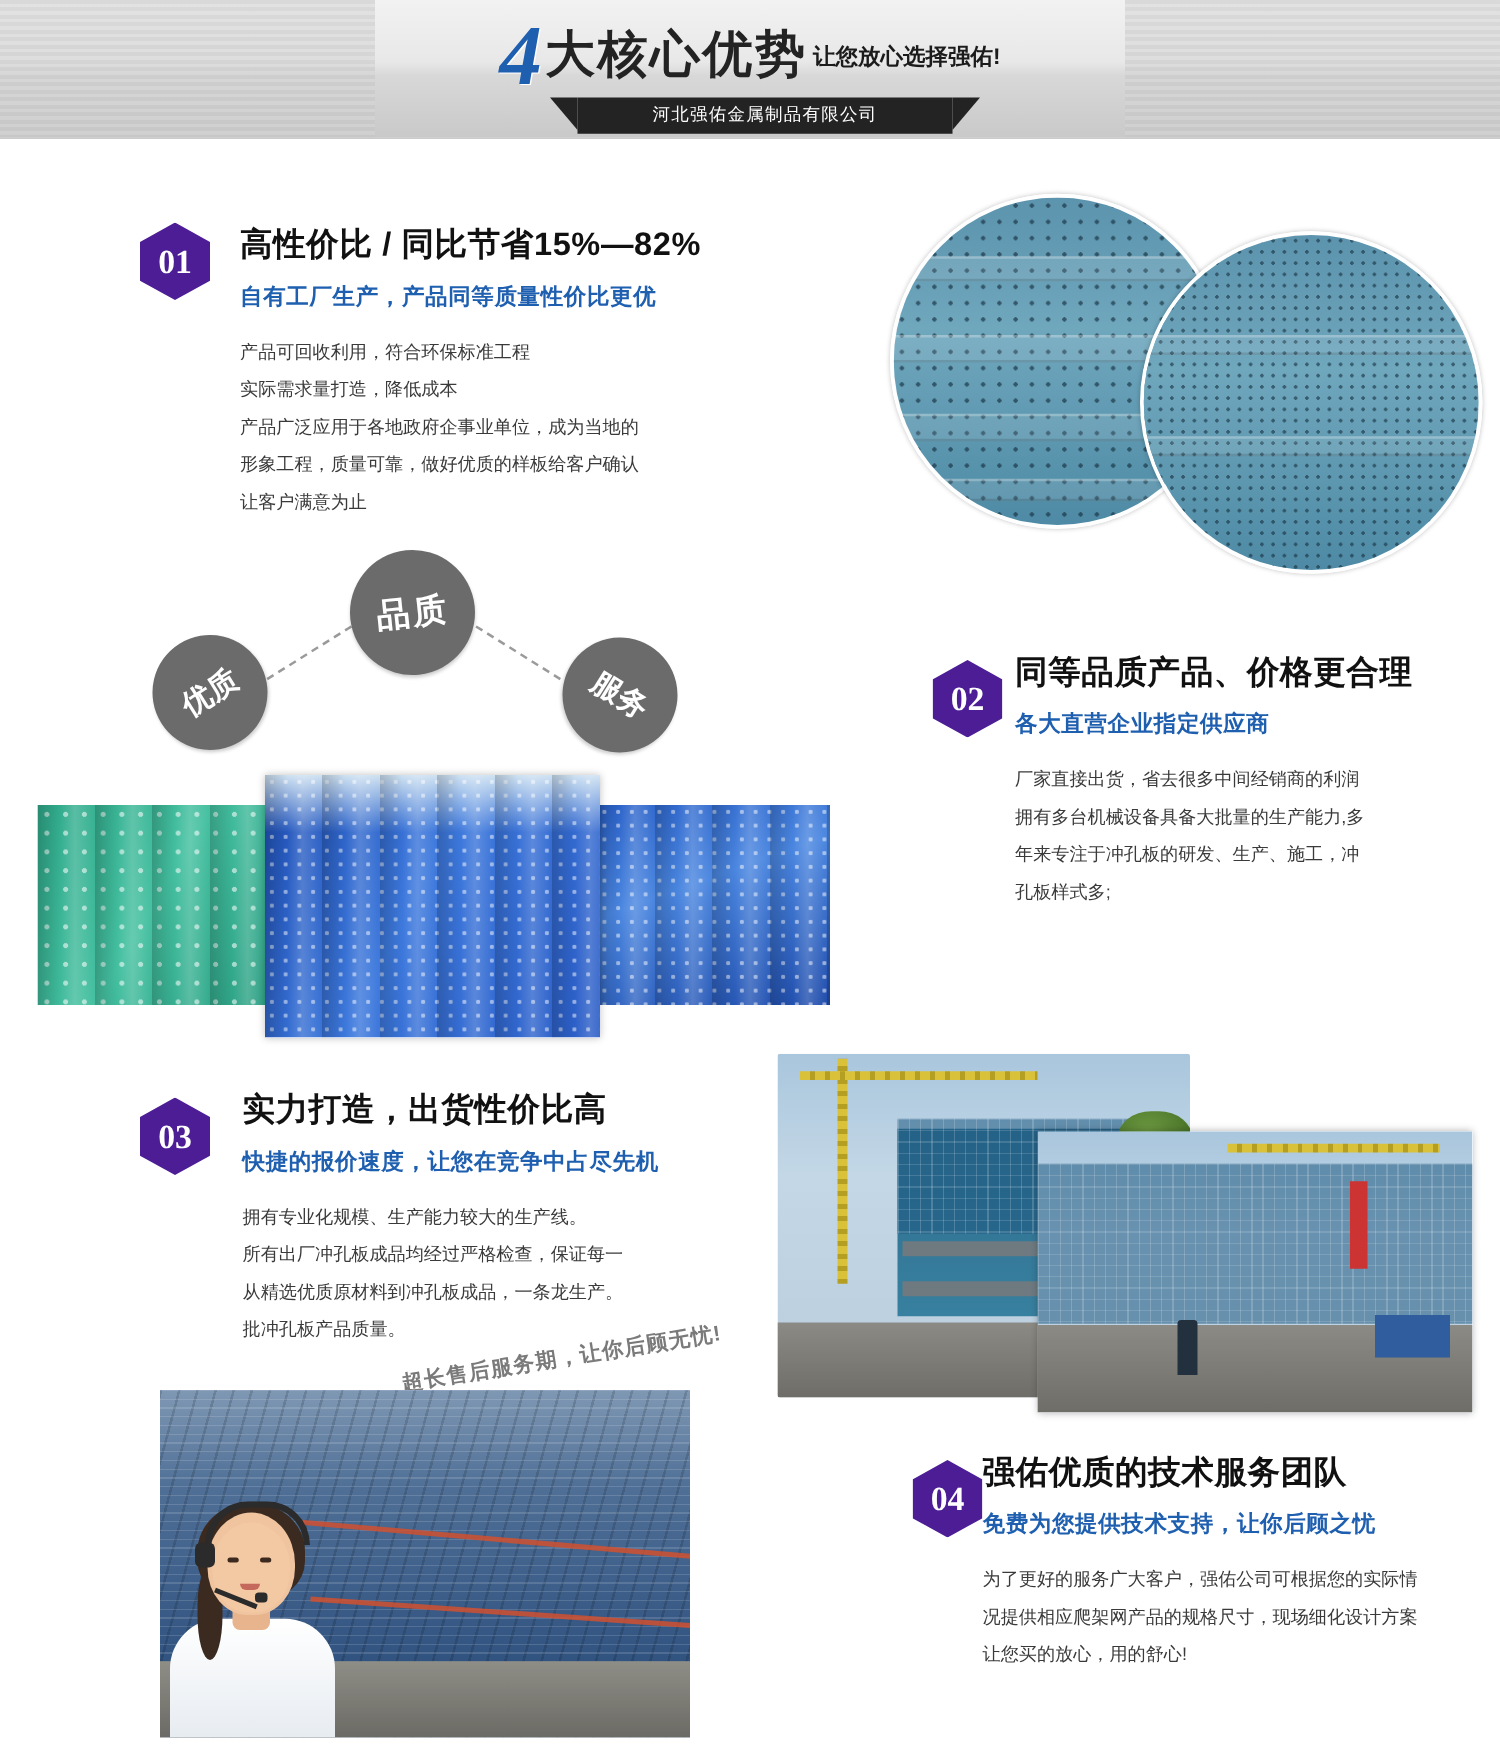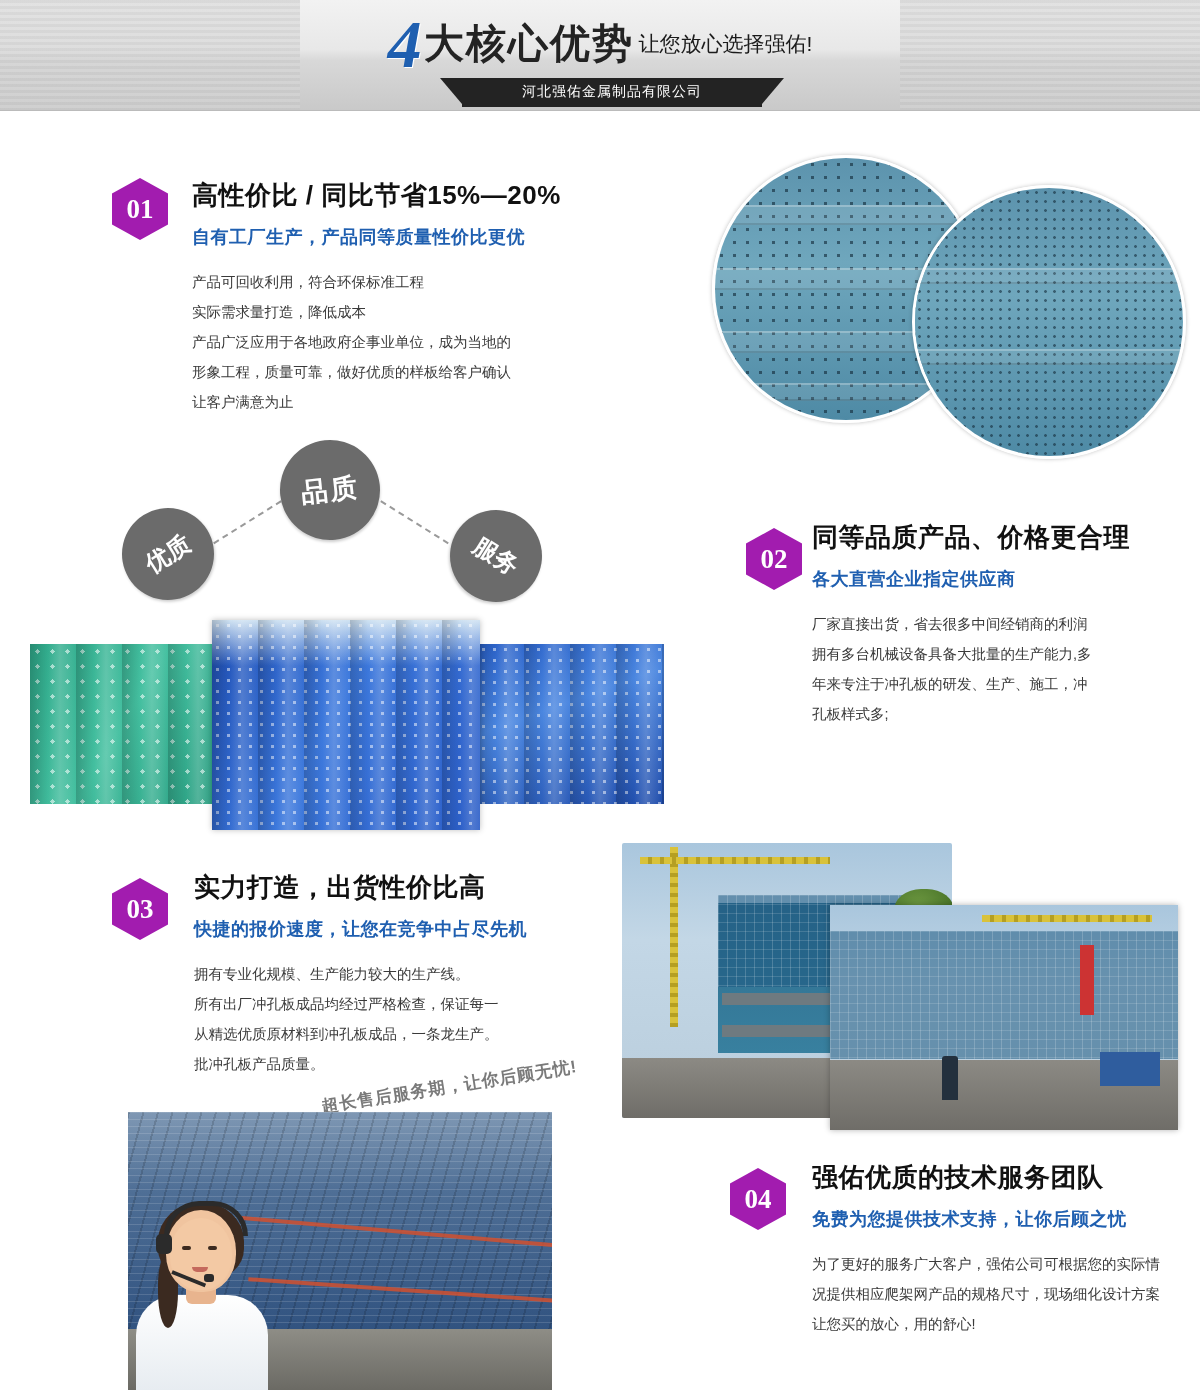--- a/index.html
+++ b/index.html
@@ -60,22 +60,22 @@
   .hdr-main {
     display: inline-block;
     font-size: 40px;
     font-weight: bold;
     color: #232323;
     letter-spacing: 2px;
     vertical-align: 4px;
   }
   .hdr-sub {
     display: inline-block;
-    font-size: 21px;
-    font-weight: normal;
+    font-size: 18px;
+    font-weight: bold;
     color: #1b1b1b;
     vertical-align: 10px;
     margin-left: 0;
   }
   .hdr-ribbon-wrap {
     position: absolute;
     top: 78px;
     left: 0; right: 0;
     text-align: center;
     padding-left: 24px;
@@ -102,21 +102,21 @@
     border-left: 22px solid transparent;
   }
   .hdr-ribbon:after {
     right: -22px;
     border-right: 22px solid transparent;
   }
 
   
   .hexnum {
     width: 56px; height: 62px;
-    background: #a21caf;
+    background: #4c1d95;
     color: #fff;
     font-size: 27px;
     font-weight: bold;
     font-family: "Liberation Serif", serif;
     display: flex;
     align-items: center;
     justify-content: center;
     clip-path: polygon(50% 0%, 100% 25%, 100% 75%, 50% 100%, 0% 75%, 0% 25%);
   }
   .blk-title {
@@ -354,21 +354,21 @@
     border-radius: 3px 3px 0 0;
   }
 
   
   .block04 {
     position: absolute;
     left: 730px; top: 1160px;
     width: 460px;
   }
   .block04 .hexnum { position: absolute; left: 0; top: 8px; }
-  .block04 .texts { margin-left: 82px; }
+  .block04 .texts { margin-left: 56px; }
 
   
   .service-photo {
     position: absolute;
     left: 128px; top: 1112px;
     width: 424px; height: 278px;
     overflow: hidden;
   }
   .fence {
     width: 100%; height: 100%;
@@ -486,21 +486,21 @@
   </div>
 
   <div class="hdr-ribbon-wrap">
     <span class="hdr-ribbon">河北强佑金属制品有限公司</span>
   </div>
 </div>
 
 <div class="block01">
   <div class="hexnum">01</div>
   <div class="texts">
-    <div class="blk-title">高性价比 / 同比节省15%—20%</div>
+    <div class="blk-title">高性价比 / 同比节省15%—82%</div>
     <div class="blk-subtitle">自有工厂生产，产品同等质量性价比更优</div>
     <div class="blk-body">
       <div>产品可回收利用，符合环保标准工程</div>
       <div>实际需求量打造，降低成本</div>
       <div>产品广泛应用于各地政府企事业单位，成为当地的</div>
       <div>形象工程，质量可靠，做好优质的样板给客户确认</div>
       <div>让客户满意为止</div>
     </div>
   </div>
 </div>

